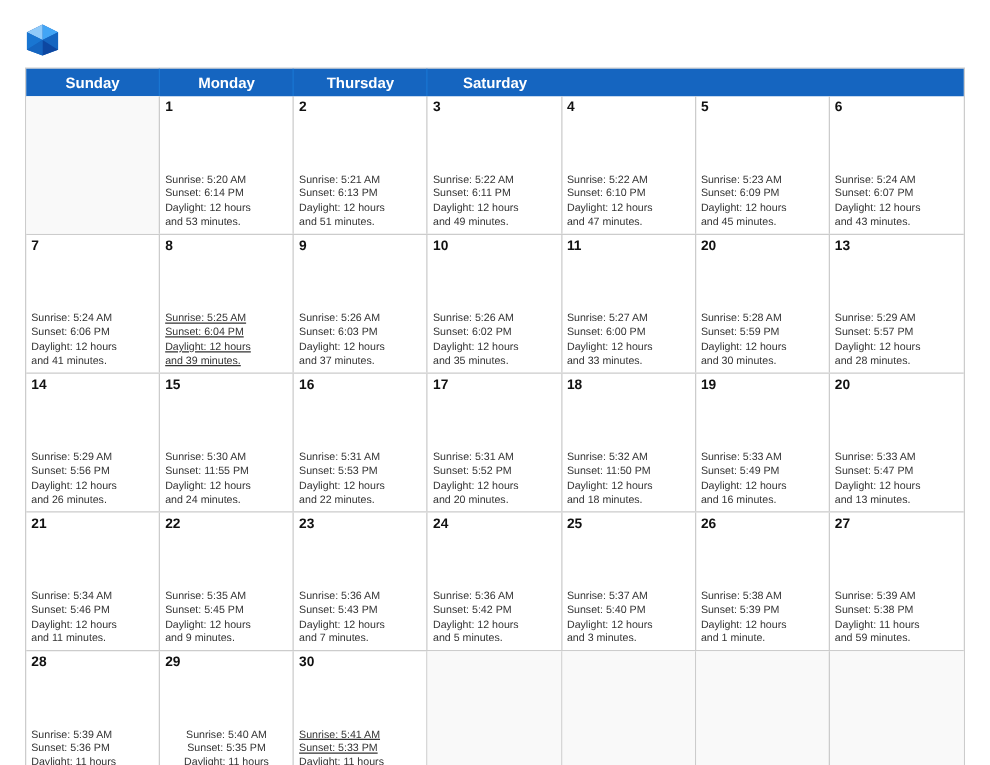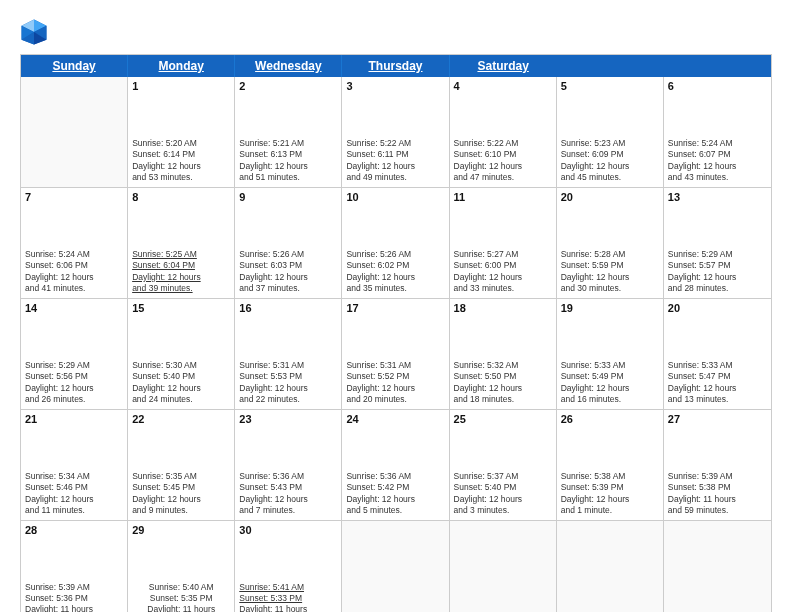--- a/index.html
+++ b/index.html
@@ -63,21 +63,20 @@
       grid-template-columns: repeat(7, 1fr);
       background: #1565c0;
     }
     .cal-header-cell {
       color: #fff;
       font-size: 12px;
       font-weight: bold;
       text-align: center;
       padding: 4px 2px;
       border-right: 1px solid #1976d2;
-      text-decoration: underline;
     }
     .cal-header-cell:last-child { border-right: none; }
     .cal-body {
       flex: 1;
       display: flex;
       flex-direction: column;
     }
     .cal-row {
       display: grid;
       grid-template-columns: repeat(7, 1fr);
@@ -130,21 +129,20 @@
     <div class="title-block">
       <div class="month-title"></div>
       <div class="location-title"></div>
     </div>
   </div>
 
   <div class="calendar">
     <div class="cal-header">
     <div class="cal-header-cell">Sunday</div>
         <div class="cal-header-cell">Monday</div>
-        <div class="cal-header-cell">Wednesday</div>
         <div class="cal-header-cell">Thursday</div>
         <div class="cal-header-cell">Saturday</div>
       </div>
     <div class="cal-body">
     <div class="cal-row">
           <div class="cal-cell empty"></div>
           <div class="cal-cell">
             <div class="day-num">1</div>
             <div class="cell-text" style="white-space: pre-line;">Sunrise: 5:20 AM
 Sunset: 6:14 PM
@@ -242,42 +240,42 @@
           <div class="cal-cell">
             <div class="day-num">14</div>
             <div class="cell-text" style="white-space: pre-line;">Sunrise: 5:29 AM
 Sunset: 5:56 PM
 Daylight: 12 hours
 and 26 minutes.</div>
           </div>
           <div class="cal-cell">
             <div class="day-num">15</div>
             <div class="cell-text" style="white-space: pre-line;">Sunrise: 5:30 AM
-Sunset: 5:40 PM
+Sunset: 11:55 PM
 Daylight: 12 hours
 and 24 minutes.</div>
           </div>
           <div class="cal-cell">
             <div class="day-num">16</div>
             <div class="cell-text" style="white-space: pre-line;">Sunrise: 5:31 AM
 Sunset: 5:53 PM
 Daylight: 12 hours
 and 22 minutes.</div>
           </div>
           <div class="cal-cell">
             <div class="day-num">17</div>
             <div class="cell-text" style="white-space: pre-line;">Sunrise: 5:31 AM
 Sunset: 5:52 PM
 Daylight: 12 hours
 and 20 minutes.</div>
           </div>
           <div class="cal-cell">
             <div class="day-num">18</div>
             <div class="cell-text" style="white-space: pre-line;">Sunrise: 5:32 AM
-Sunset: 5:50 PM
+Sunset: 11:50 PM
 Daylight: 12 hours
 and 18 minutes.</div>
           </div>
           <div class="cal-cell">
             <div class="day-num">19</div>
             <div class="cell-text" style="white-space: pre-line;">Sunrise: 5:33 AM
 Sunset: 5:49 PM
 Daylight: 12 hours
 and 16 minutes.</div>
           </div>

